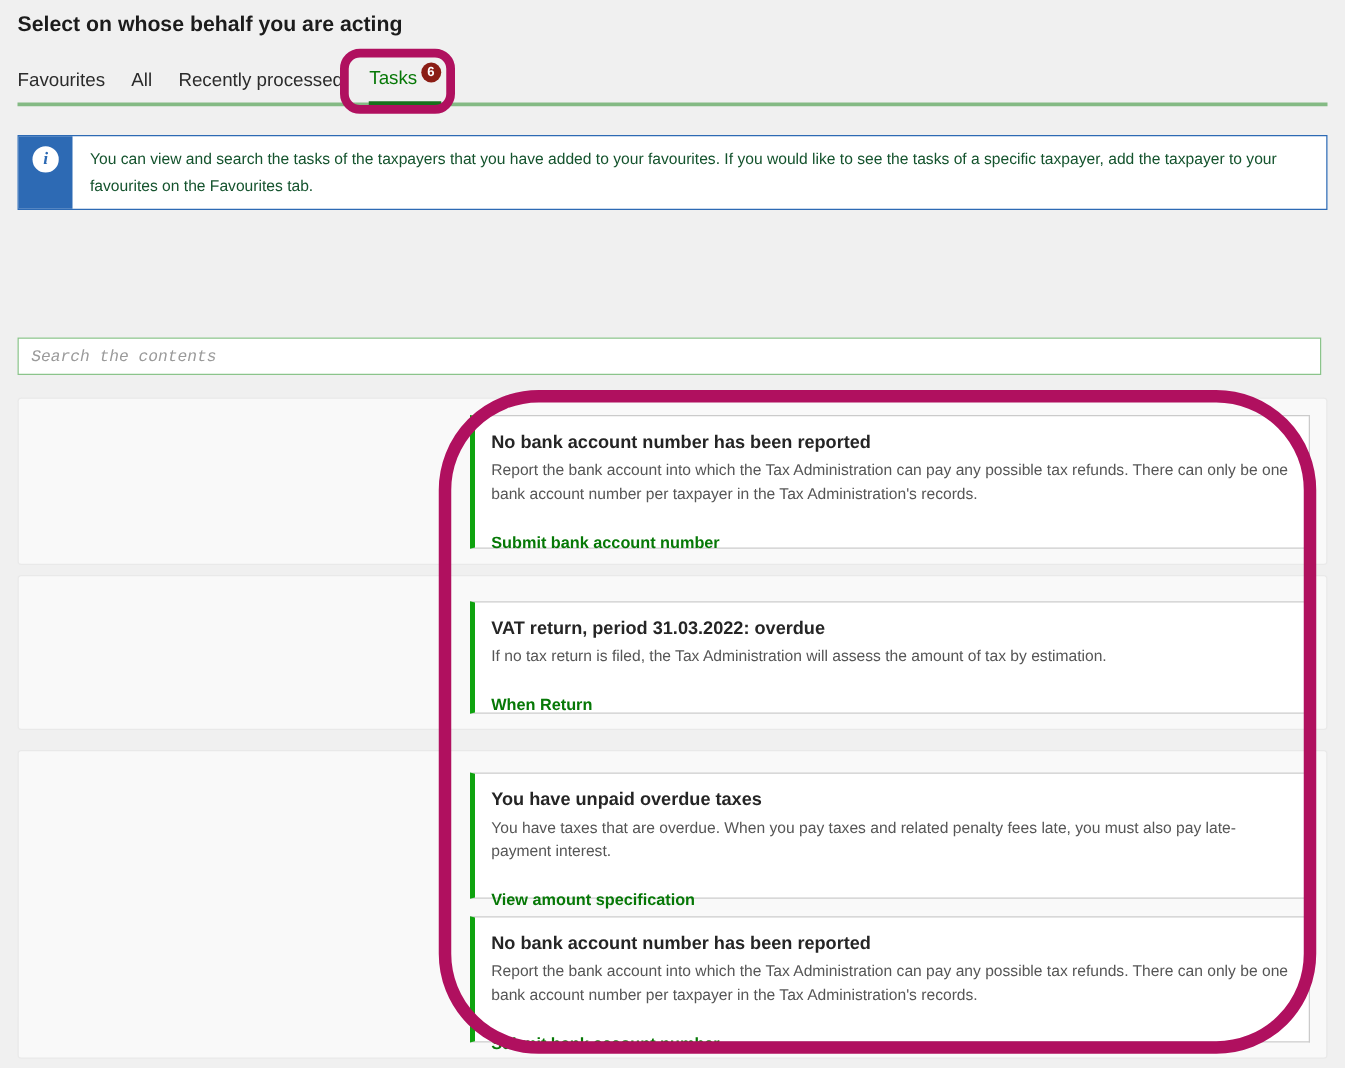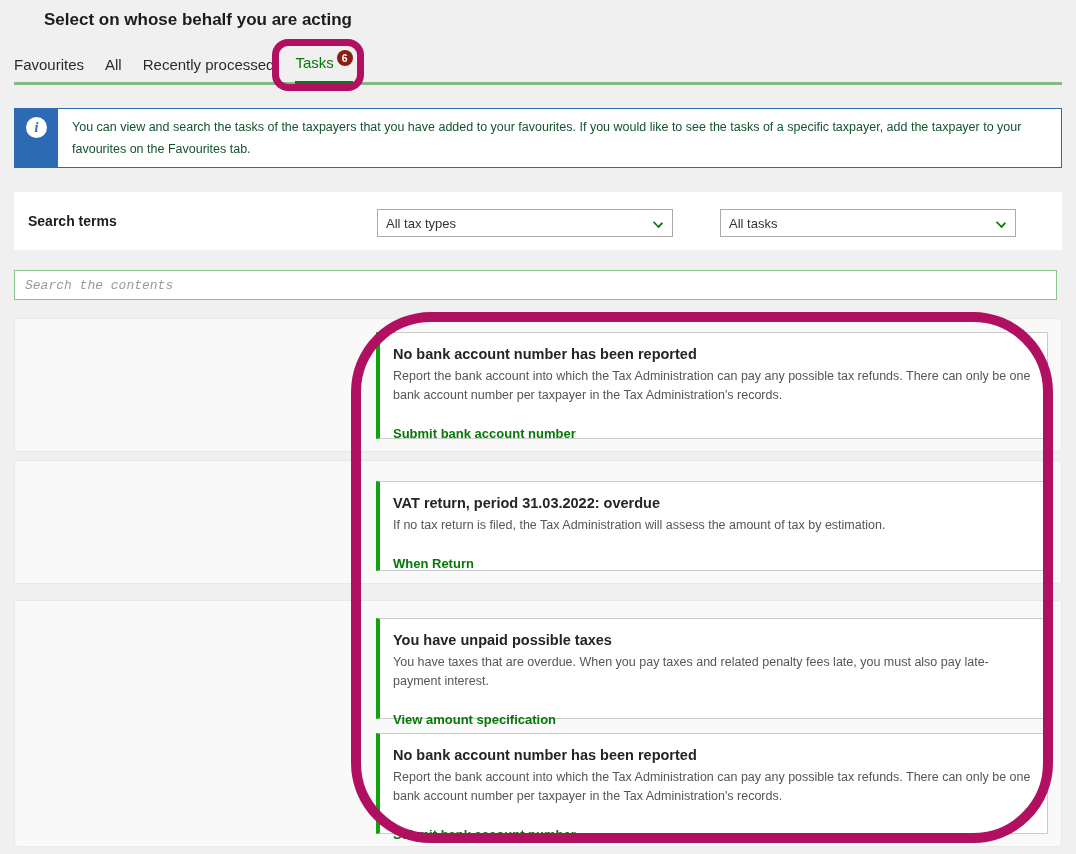--- a/index.html
+++ b/index.html
@@ -8,21 +8,21 @@
     font-family:"Liberation Sans", sans-serif;
     background:#f0f0f0;
     color:#222;
     overflow:hidden;
   }
   .page { position:relative; width:1076px; height:854px; }
 
   
   .page-title {
     position:absolute; left:14px; top:10px;
-    font-size:17px; font-weight:700; color:#1c1c1c;margin-left:30px;
+    font-size:17px; font-weight:700; color:#1c1c1c;
   }
 
   
   .tabbar {
     position:absolute; left:14px; top:50px; width:1048px;
     display:flex; gap:21px; align-items:flex-end;
     border-bottom:3px solid #84ba84;
   }
   .tab {
     font-size:15px; color:#2b2b2b; padding:4px 0 9px 0;
@@ -146,31 +146,20 @@
     </div>
   </div>
 
   <div class="info-banner">
     <div class="info-strip">
       <div class="info-circle">i</div>
     </div>
     <div class="info-text">You can view and search the tasks of the taxpayers that you have added to your favourites. If you would like to see the tasks of a specific taxpayer, add the taxpayer to your favourites on the Favourites tab.</div>
   </div>
 
-  <div class="filter-panel">
-    <div class="filter-label">Search terms</div>
-    <div class="selectbox s1">
-      <span>All tax types</span>
-      <span class="chev"></span>
-    </div>
-    <div class="selectbox s2">
-      <span>All tasks</span>
-      <span class="chev"></span>
-    </div>
-  </div>
 
   <input class="content-search" type="text" placeholder="Search the contents" style="">
 
   <div class="task-row row1">
     <div class="task-card c1">
       <div class="task-title">No bank account number has been reported</div>
       <div class="task-desc">Report the bank account into which the Tax Administration can pay any possible tax refunds. There can only be one bank account number per taxpayer in the Tax Administration's records.</div>
       <a class="task-link">Submit bank account number</a>
     </div>
   </div>
@@ -178,21 +167,21 @@
   <div class="task-row row2">
     <div class="task-card c2">
       <div class="task-title">VAT return, period 31.03.2022: overdue</div>
       <div class="task-desc">If no tax return is filed, the Tax Administration will assess the amount of tax by estimation.</div>
       <a class="task-link">When Return</a>
     </div>
   </div>
 
   <div class="task-row row3">
     <div class="task-card c3">
-      <div class="task-title">You have unpaid possible taxes</div>
+      <div class="task-title">You have unpaid overdue taxes</div>
       <div class="task-desc">You have taxes that are overdue. When you pay taxes and related penalty fees late, you must also pay late-payment interest.</div>
       <a class="task-link">View amount specification</a>
     </div>
     <div class="task-card c4">
       <div class="task-title">No bank account number has been reported</div>
       <div class="task-desc">Report the bank account into which the Tax Administration can pay any possible tax refunds. There can only be one bank account number per taxpayer in the Tax Administration's records.</div>
       <a class="task-link">Submit bank account number</a>
     </div>
   </div>
 

